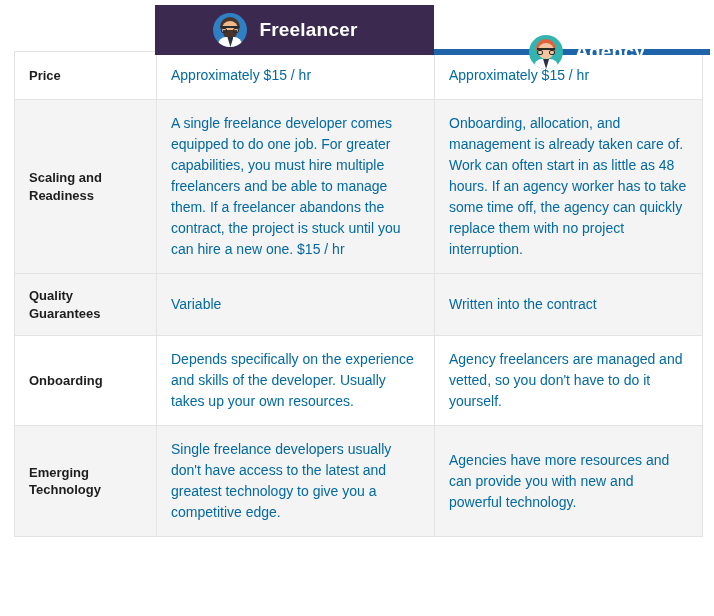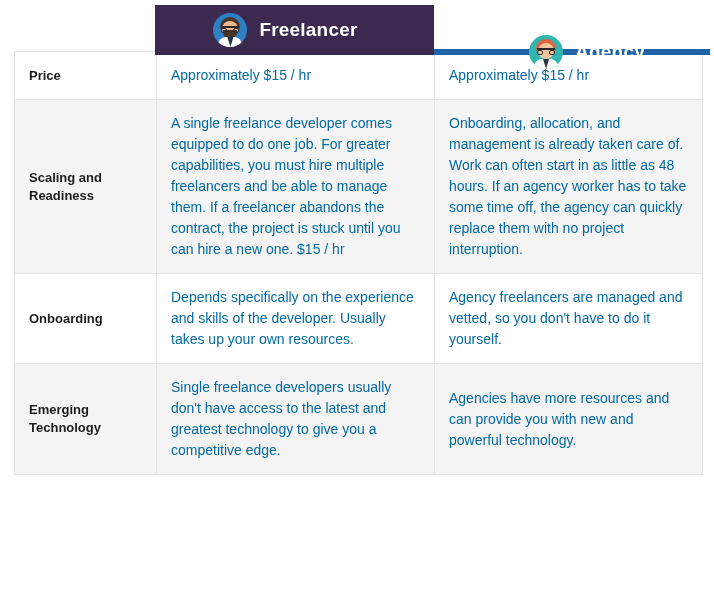--- a/index.html
+++ b/index.html
@@ -247,20 +247,25 @@
         <tr class="stripe-light">
           <td class="feature-cell">Price</td>
           <td>Approximately $15 / hr</td>
           <td>Approximately $15 / hr</td>
         </tr>
         <tr class="stripe-gray">
           <td class="feature-cell">Scaling and Readiness</td>
           <td>A single freelance developer comes equipped to do one job. For greater capabilities, you must hire multiple freelancers and be able to manage them. If a freelancer abandons the contract, the project is stuck until you can hire a new one. $15 / hr</td>
           <td>Onboarding, allocation, and management is already taken care of. Work can often start in as little as 48 hours. If an agency worker has to take some time off, the agency can quickly replace them with no project interruption.</td>
         </tr>
+        <tr class="stripe-gray">
+          <td class="feature-cell">Quality Guarantees</td>
+          <td>Variable</td>
+          <td>Written into the contract</td>
+        </tr>
         <tr class="stripe-light">
           <td class="feature-cell">Onboarding</td>
           <td>Depends specifically on the experience and skills of the developer. Usually takes up your own resources.</td>
           <td>Agency freelancers are managed and vetted, so you don't have to do it yourself.</td>
         </tr>
         <tr class="stripe-gray">
           <td class="feature-cell">Emerging Technology</td>
           <td>Single freelance developers usually don't have access to the latest and greatest technology to give you a competitive edge.</td>
           <td>Agencies have more resources and can provide you with new and powerful technology.</td>
         </tr>

